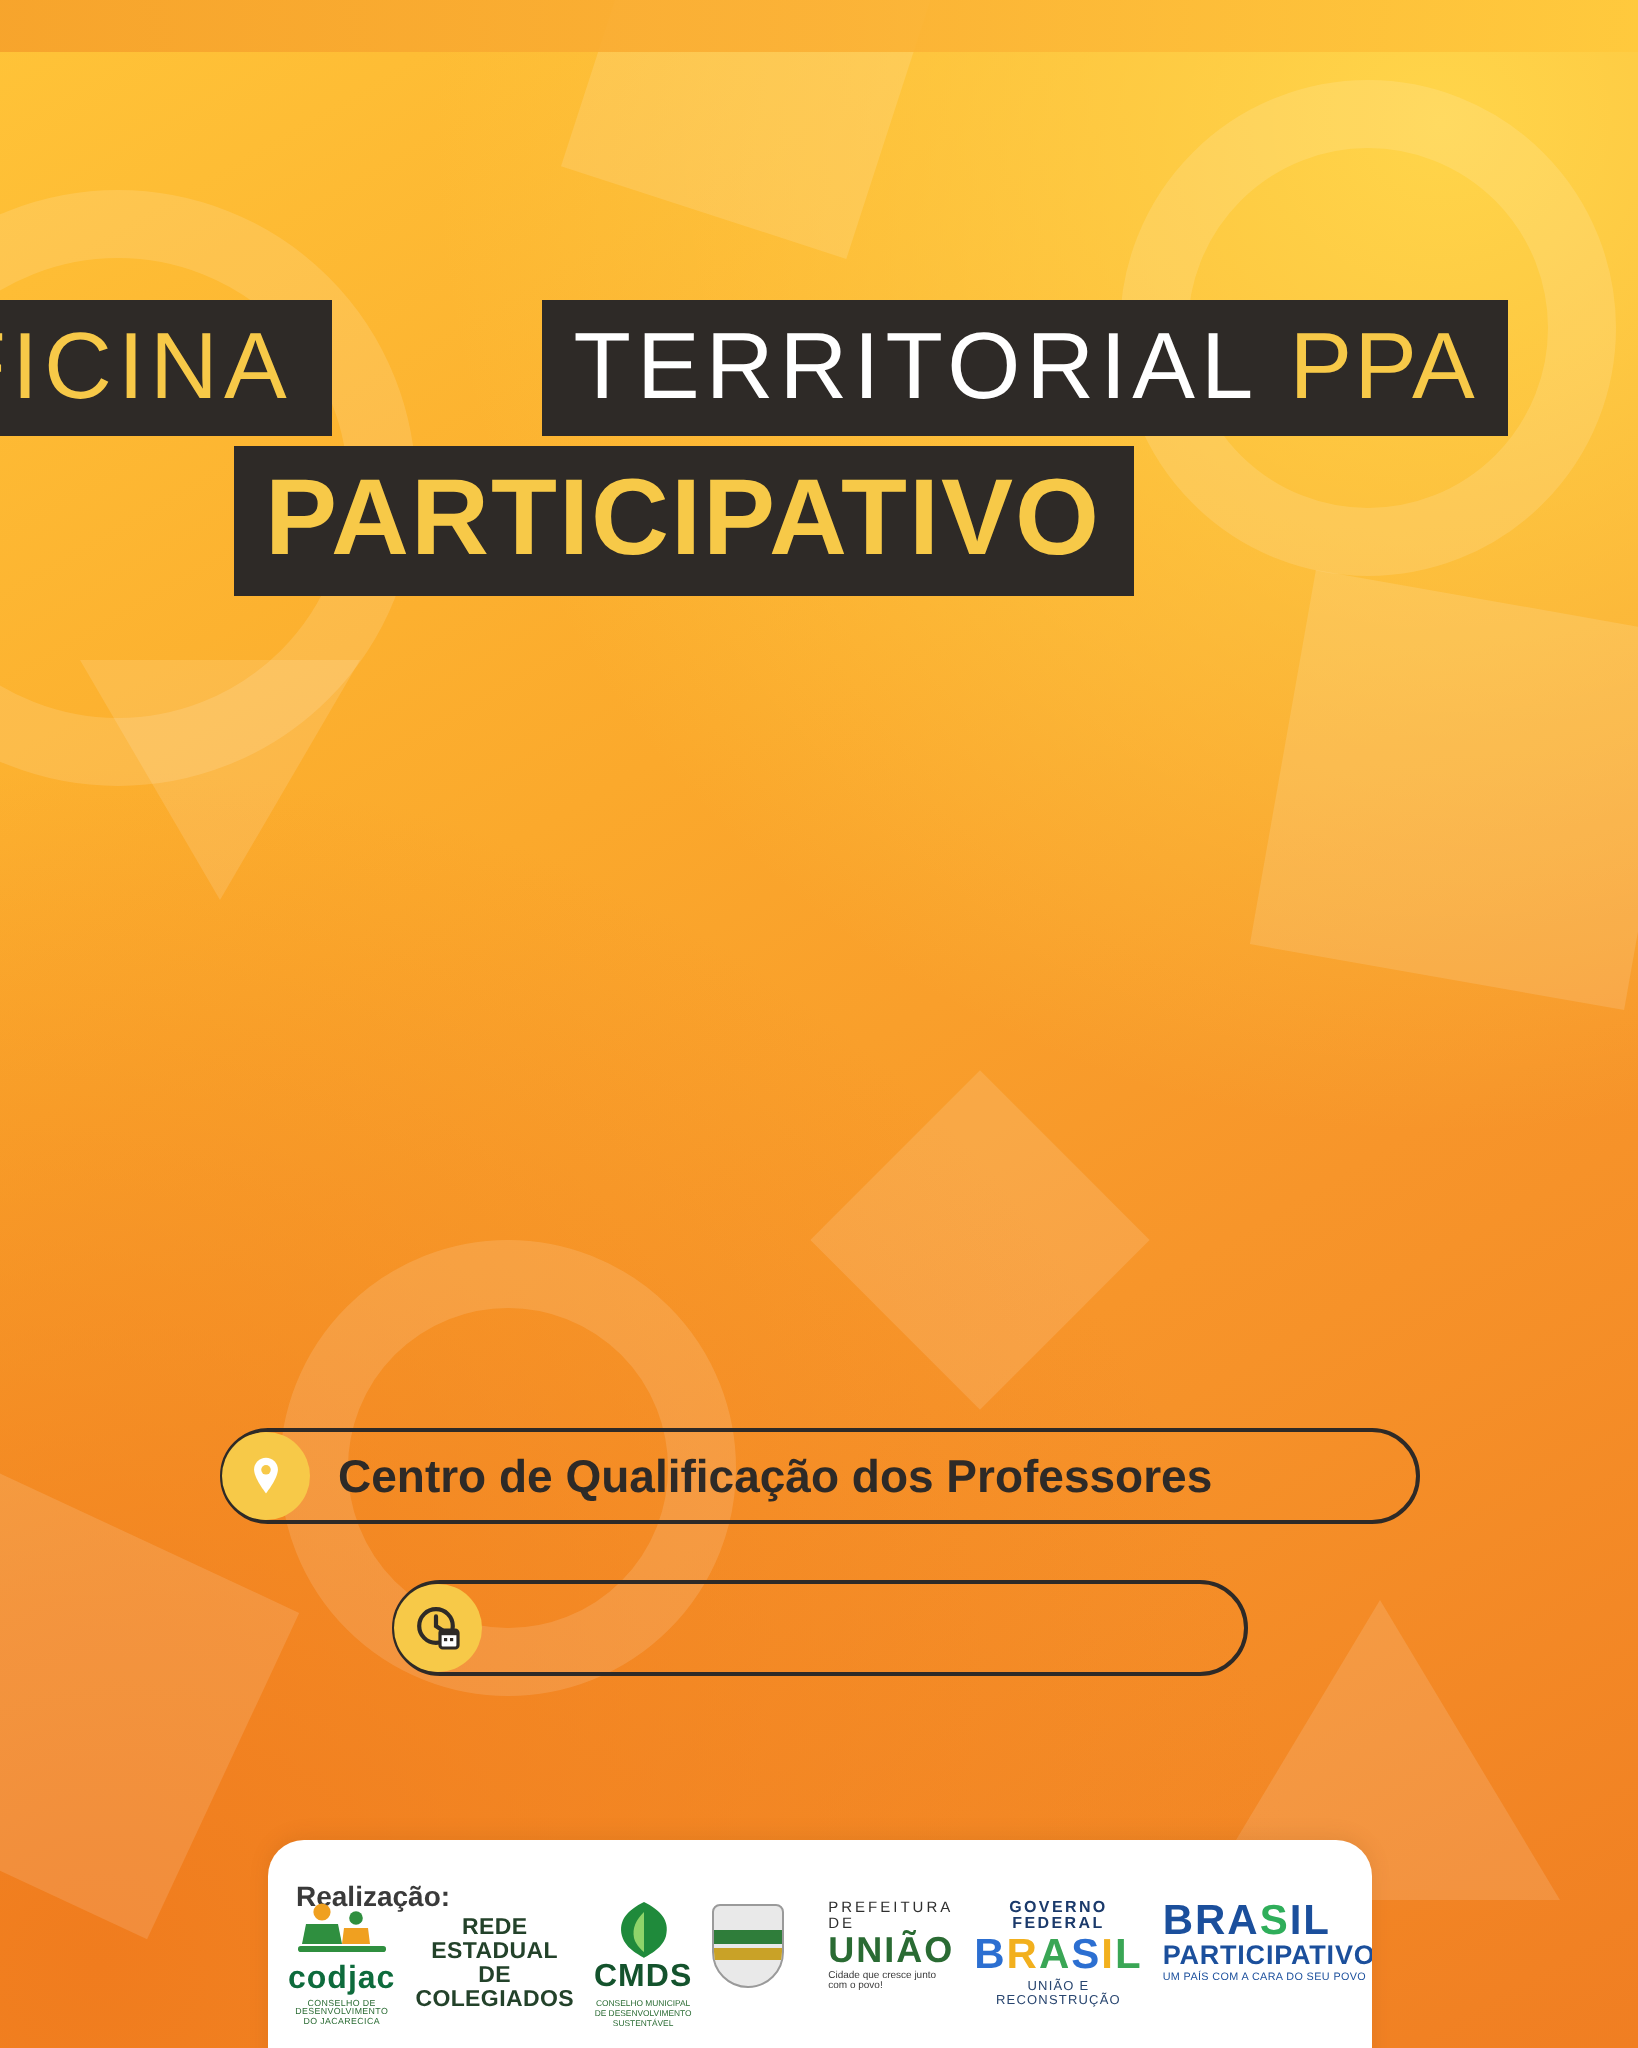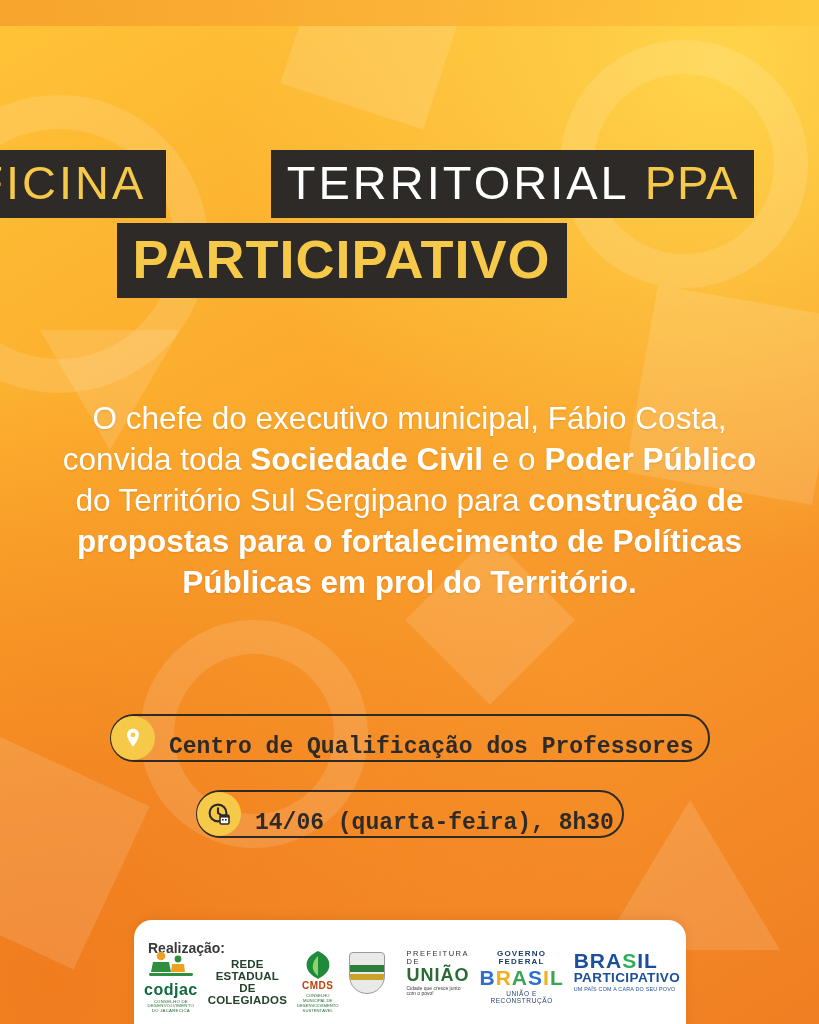--- a/index.html
+++ b/index.html
@@ -114,27 +114,26 @@
     line-height: 41px;
     font-weight: 400;
     text-shadow: 0 1px 2px rgba(120,60,0,.18);
   }
   .body-text b { font-weight: 700; }
 
   
   .pill {
     position: absolute;
     display: flex;
-    align-items: flex-end;
+    align-items: center;
     border: 2px solid #2E2A27;
     border-radius: 40px;
     height: 48px;
     box-sizing: border-box;
     padding-right: 22px;
-    font-family: Liberation Mono, monospace;
   }
   .pill .icon-circle {
     width: 44px; height: 44px;
     border-radius: 50%;
     background: #F7C948;
     display: flex;
     align-items: center;
     justify-content: center;
     margin-left: -1px;
     flex: 0 0 auto;
@@ -213,21 +212,21 @@
 
   .logo-rede { width: 86px; padding-top: 8px;}
   .logo-rede div { font-size: 11.5px; font-weight: 700; color: #23422a; letter-spacing:.2px;}
 
   .logo-cmds { width: 74px; }
   .cmds-leaf {
     width: 34px; height: 30px;
     margin: 0 auto 1px auto;
     position: relative;
   }
-  .cmds-word { font-size: 10px; font-weight: 700; color: #c2410c; letter-spacing: .5px;}
+  .cmds-word { font-size: 16px; font-weight: 700; color: #14532d; letter-spacing: .5px;}
   .cmds-sub { font-size: 4.2px; color: #2a6b33; line-height: 1.25; margin-top: 1px;}
 
   .logo-pref { width: 124px; display:flex; align-items:center; gap:22px; }
   .pref-shield {
     width: 34px; height: 40px;
     flex: 0 0 auto;
     background: #e9e9e9;
     border: 1.5px solid #9a9a9a;
     border-radius: 4px 4px 18px 18px;
     position: relative;
@@ -284,21 +283,20 @@
 
   <div class="title-wrap">
     <div class="title-line t1">OFICINA</div>
     <div class="title-line t2">
       <span class="light">TERRITORIAL</span>
       <span class="bold">PPA</span>
     </div>
     <div class="title-line t3">PARTICIPATIVO</div>
   </div>
 
-  <div class="body-text">O chefe do executivo municipal, Fábio Costa, convida toda <b>Sociedade Civil</b> e o <b>Poder Público</b> do Território Sul Sergipano para <b>construção de propostas para o fortalecimento de Políticas Públicas em prol do Território.</b></div>
 
   <div class="pill" id="pill-place">
     <span class="icon-circle">
       <svg width="22" height="22" viewBox="0 0 24 24" aria-hidden="true">
         <path d="M12 2C8.4 2 5.5 4.9 5.5 8.5c0 4.9 6.5 13 6.5 13s6.5-8.1 6.5-13C18.5 4.9 15.6 2 12 2z" fill="#ffffff"></path>
         <circle cx="12" cy="8.6" r="2.6" fill="#F7C948"></circle>
       </svg>
     </span>
     <span class="pill-label">Centro de Qualificação dos Professores</span>
   </div>
@@ -307,21 +305,20 @@
     <span class="icon-circle">
       <svg width="24" height="24" viewBox="0 0 24 24" aria-hidden="true">
         <circle cx="11" cy="11" r="8.4" fill="none" stroke="#2E2A27" stroke-width="2.1"></circle>
         <path d="M11 6.2V11l3.2 2.1" fill="none" stroke="#2E2A27" stroke-width="2.1" stroke-linecap="round"></path>
         <rect x="13" y="13" width="9" height="9" rx="1.4" fill="#ffffff" stroke="#2E2A27" stroke-width="1.6"></rect>
         <rect x="13" y="13" width="9" height="2.6" fill="#2E2A27"></rect>
         <rect x="15" y="17" width="1.6" height="1.6" fill="#2E2A27"></rect>
         <rect x="18" y="17" width="1.6" height="1.6" fill="#2E2A27"></rect>
       </svg>
     </span>
-    <span class="pill-label">14/06 (quarta-feira), 8h30</span>
   </div>
 
   <div class="footer-card">
     <div class="realizacao">Realização:</div>
 
     <div class="logos">
 
       <div class="logo logo-codjac">
         <div class="codjac-mark">
           <svg width="52" height="30" viewBox="0 0 52 30" aria-hidden="true">

